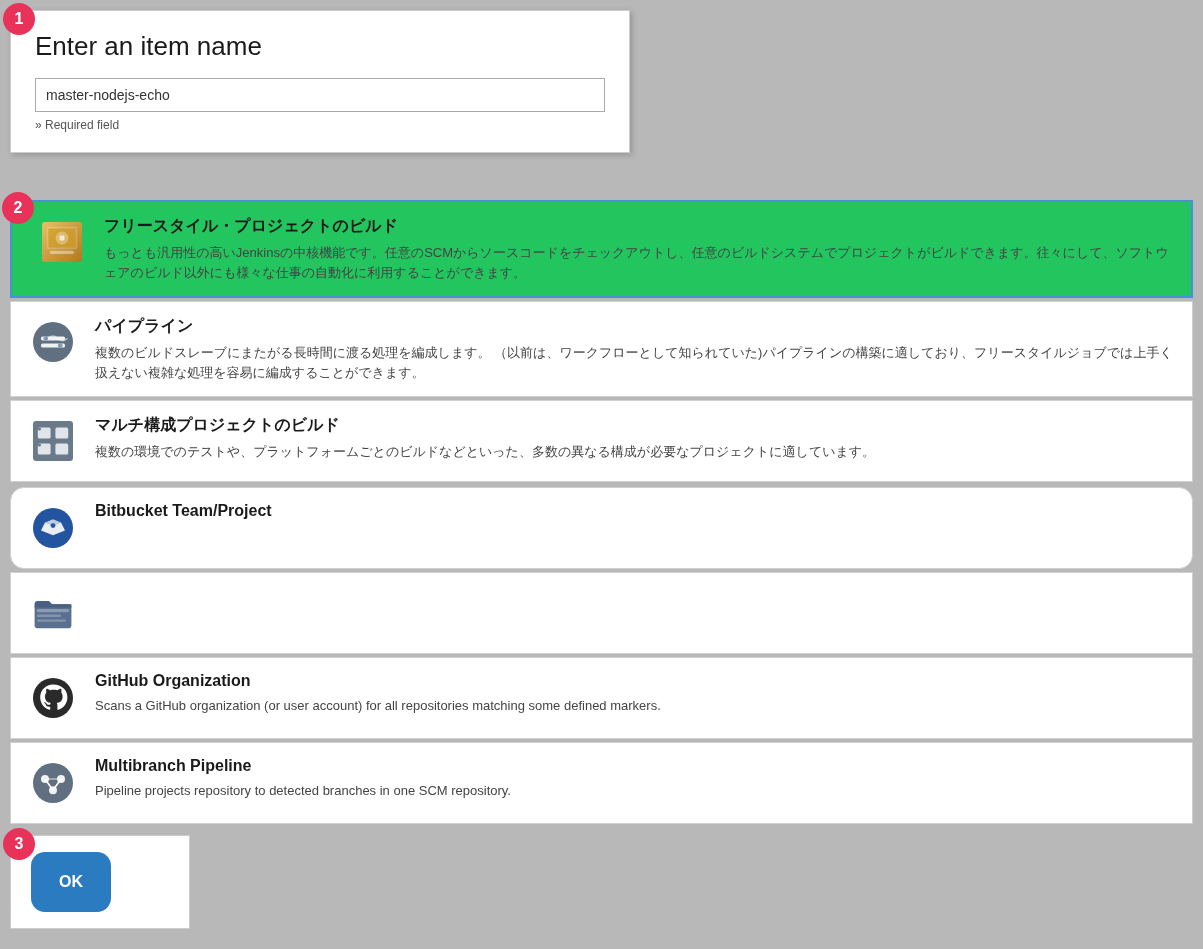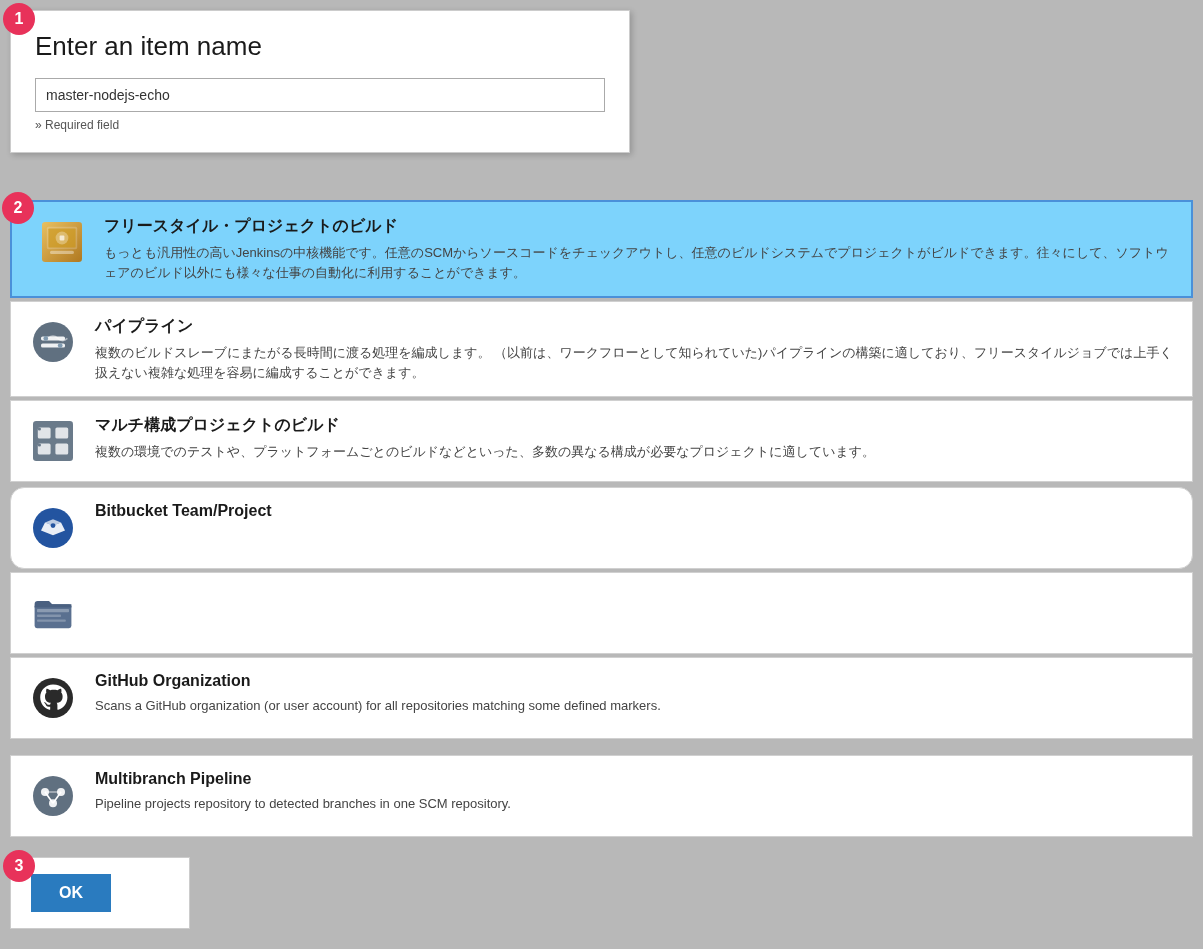--- a/index.html
+++ b/index.html
@@ -78,21 +78,21 @@
       display: flex;
       align-items: flex-start;
       gap: 16px;
       margin-bottom: 2px;
       cursor: pointer;
       position: relative;
     }
 
     .project-item.selected {
       border: 2px solid #4a90d9;
-      background: #7dd3fc;
+      background: #22c55e;
       padding-left: 24px;
     }
 
     .project-icon {
       width: 52px;
       height: 52px;
       flex-shrink: 0;
       display: flex;
       align-items: center;
       justify-content: center;
@@ -112,25 +112,25 @@
     .project-desc {
       font-size: 13px;
       color: #444;
       line-height: 1.5;
     }
 
     .ok-button {
       background: #2a7bbf;
       color: white;
       border: none;
-      padding: 10px 28px;
+      padding: 21px 28px;
       font-size: 16px;
       font-weight: bold;
       cursor: pointer;
-      border-radius: 0;
+      border-radius: 14px;
     }
 
     
     .svg-icon {
       width: 40px;
       height: 40px;
     }
 
     .step3-badge {
       width: 32px;
@@ -248,21 +248,21 @@
         <svg class="svg-icon" viewBox="0 0 50 50" xmlns="http://www.w3.org/2000/svg">
           <rect x="2" y="14" width="46" height="30" rx="3" fill="#5a7090"></rect>
           <path d="M2 18 L2 14 Q2 10 6 10 L20 10 L24 14 L48 14 L48 18 Z" fill="#4a6080"></path>
           <rect x="5" y="20" width="40" height="4" rx="1" fill="white" opacity="0.3"></rect>
           <rect x="5" y="27" width="30" height="3" rx="1" fill="white" opacity="0.25"></rect>
           <rect x="5" y="33" width="36" height="3" rx="1" fill="white" opacity="0.25"></rect>
         </svg>
       </div>
     </div>
 
-    <div class="project-item" style="margin-bottom:16px;">
+    <div class="project-item" style="margin-bottom:3px;">
       <div class="project-icon">
         <svg class="svg-icon" viewBox="0 0 50 50" xmlns="http://www.w3.org/2000/svg">
           <circle cx="25" cy="25" r="25" fill="#2a2a2a"></circle>
           <path d="M25 8 C16 8 9 15 9 24 C9 31.4 13.8 37.6 20.4 39.8 C21.2 40 21.5 39.4 21.5 39 C21.5 38.6 21.5 37.4 21.5 35.8 C17.2 36.8 16.2 33.8 16.2 33.8 C15.4 31.8 14.4 31.2 14.4 31.2 C13 30.2 14.5 30.2 14.5 30.2 C16 30.3 16.8 31.8 16.8 31.8 C18.2 34.2 20.6 33.4 21.5 33 C21.7 32 22 31.4 22.4 31 C18.8 30.6 15 29.2 15 23 C15 21 15.6 19.4 16.8 18.2 C16.6 17.8 16 16 16.8 13.6 C16.8 13.6 18.2 13.2 21.5 15.4 C22.9 15 24.4 14.8 26 14.8 C27.6 14.8 29.1 15 30.5 15.4 C33.8 13.2 35.2 13.6 35.2 13.6 C36 16 35.4 17.8 35.2 18.2 C36.4 19.4 37 21 37 23 C37 29.2 33.2 30.6 29.6 31 C30.1 31.5 30.5 32.5 30.5 34 C30.5 36.2 30.5 38 30.5 39 C30.5 39.4 30.8 40 31.6 39.8 C38.2 37.6 43 31.4 43 24 C43 15 36 8 25 8 Z" fill="white"></path>
         </svg>
       </div>
       <div class="project-info">
         <div class="project-title" style="font-weight:bold;">GitHub Organization</div>
         <div class="project-desc">Scans a GitHub organization (or user account) for all repositories matching some defined markers.</div>
       </div>

